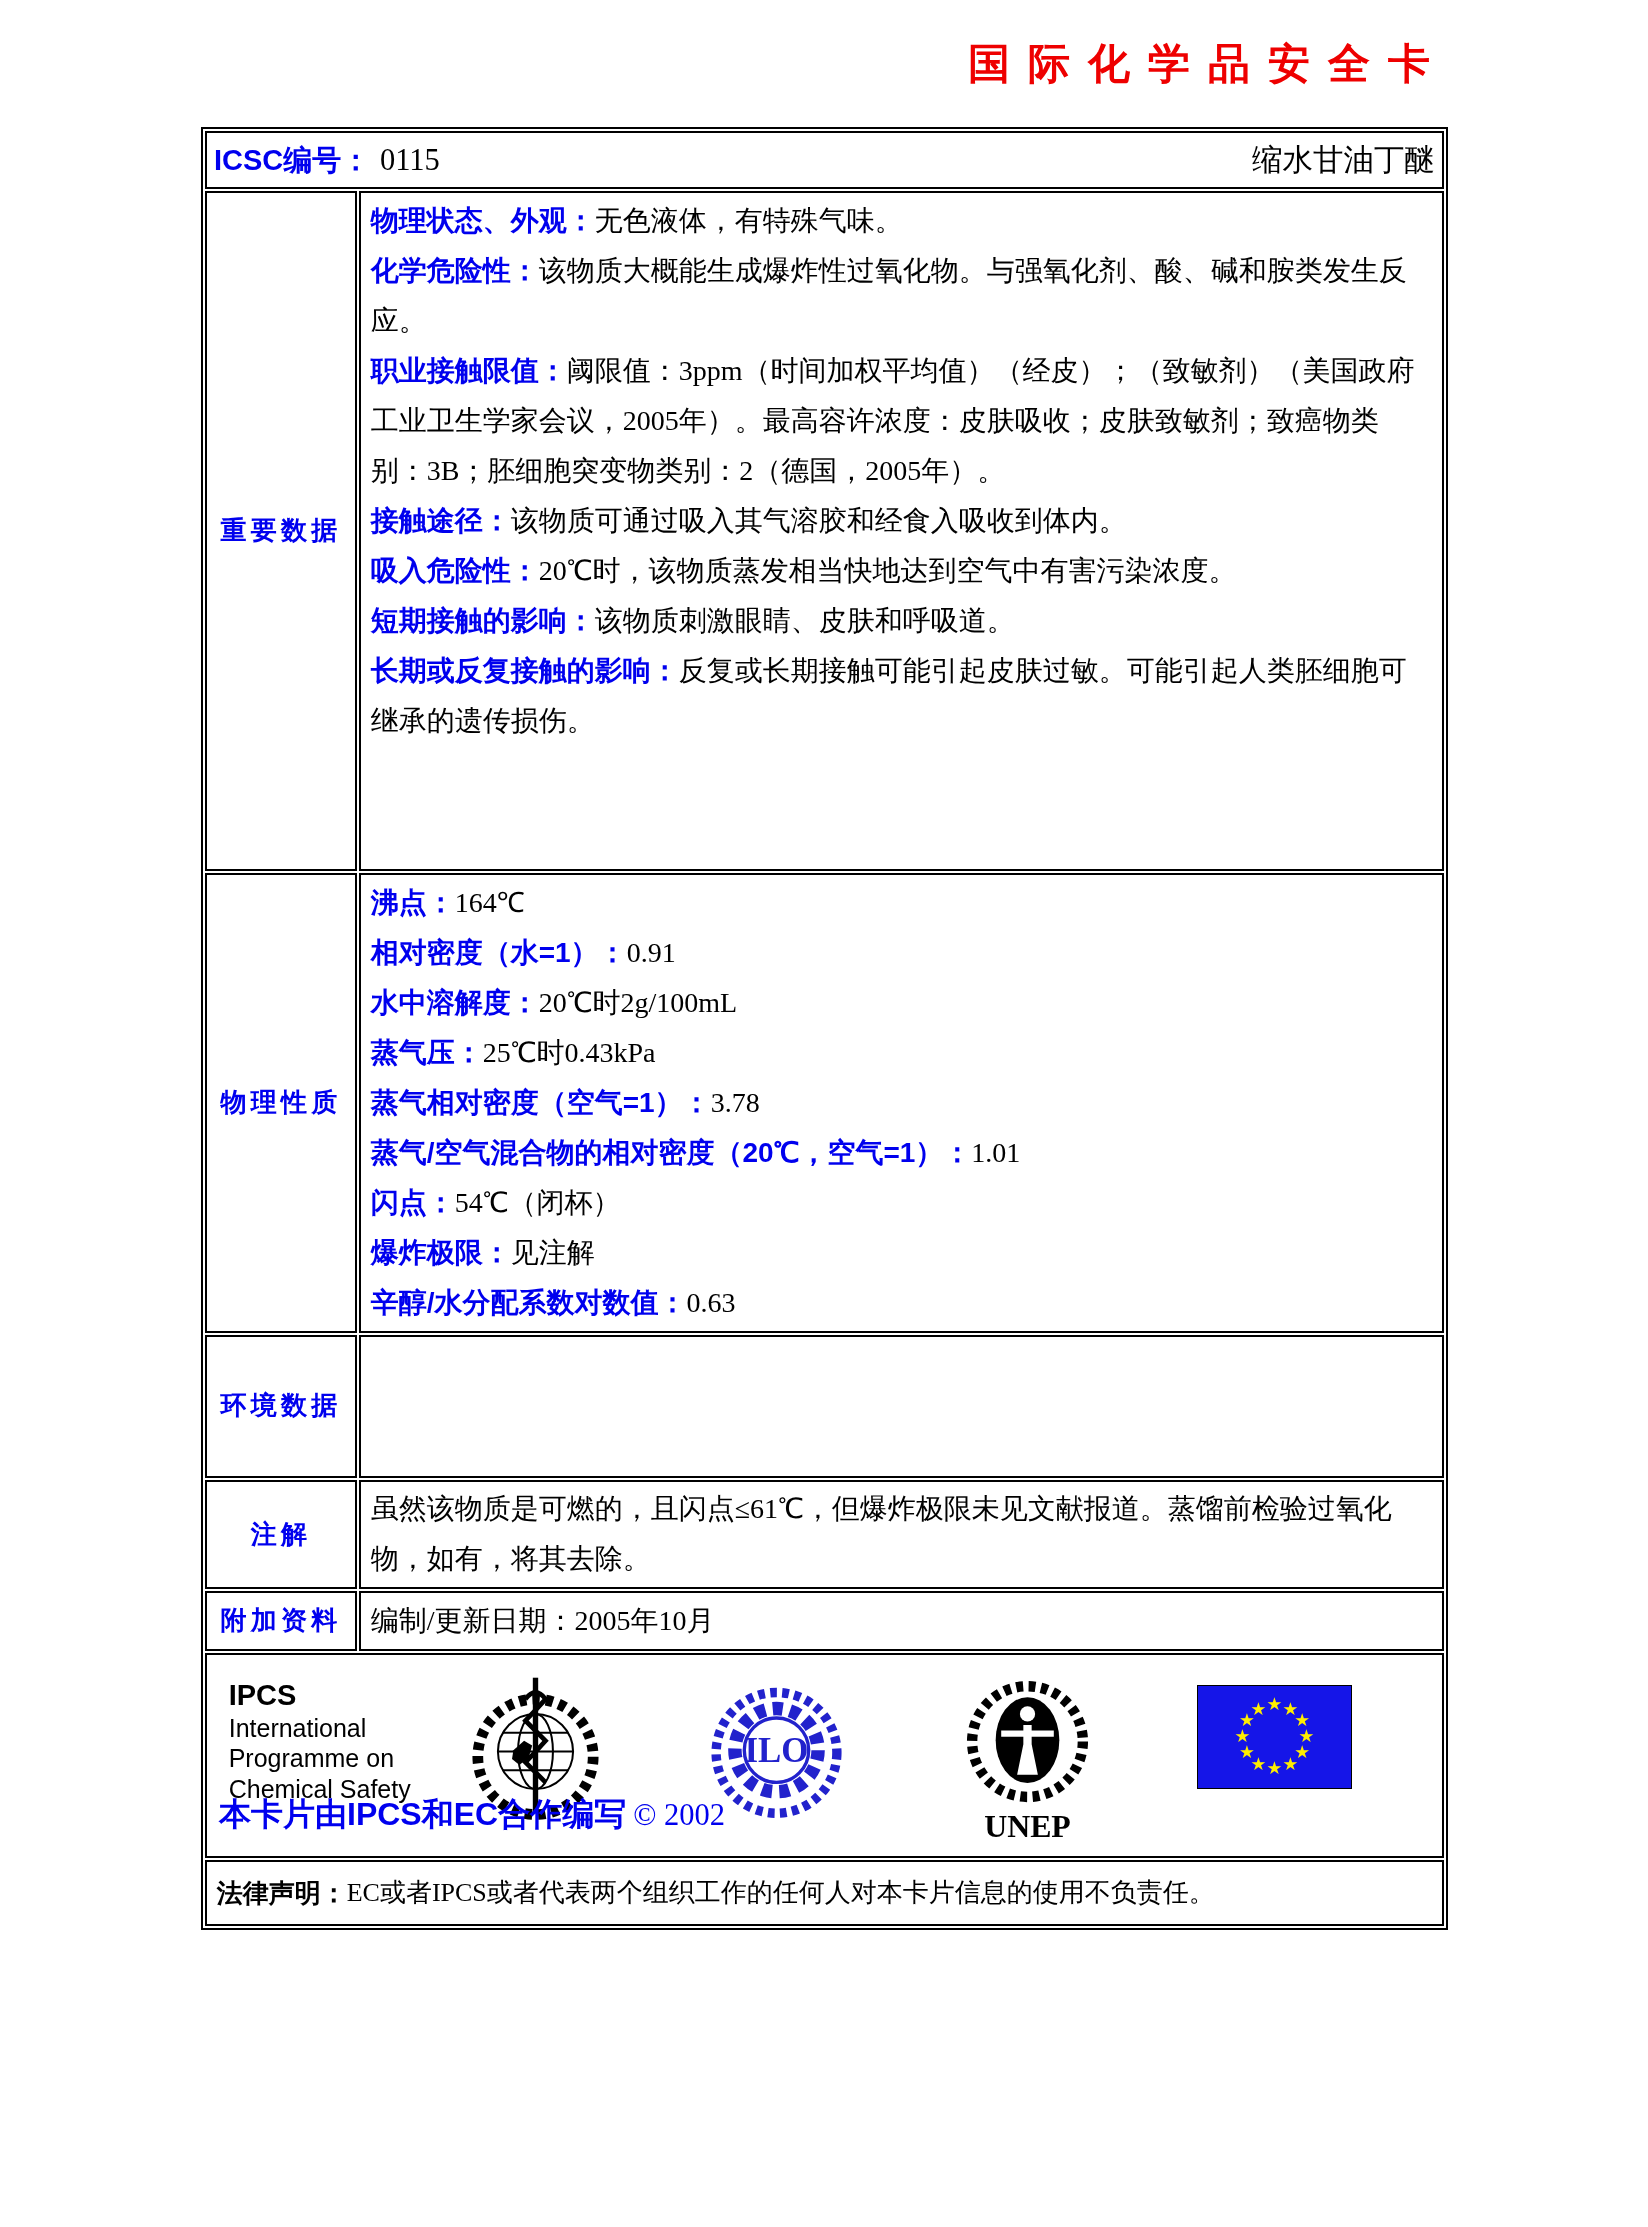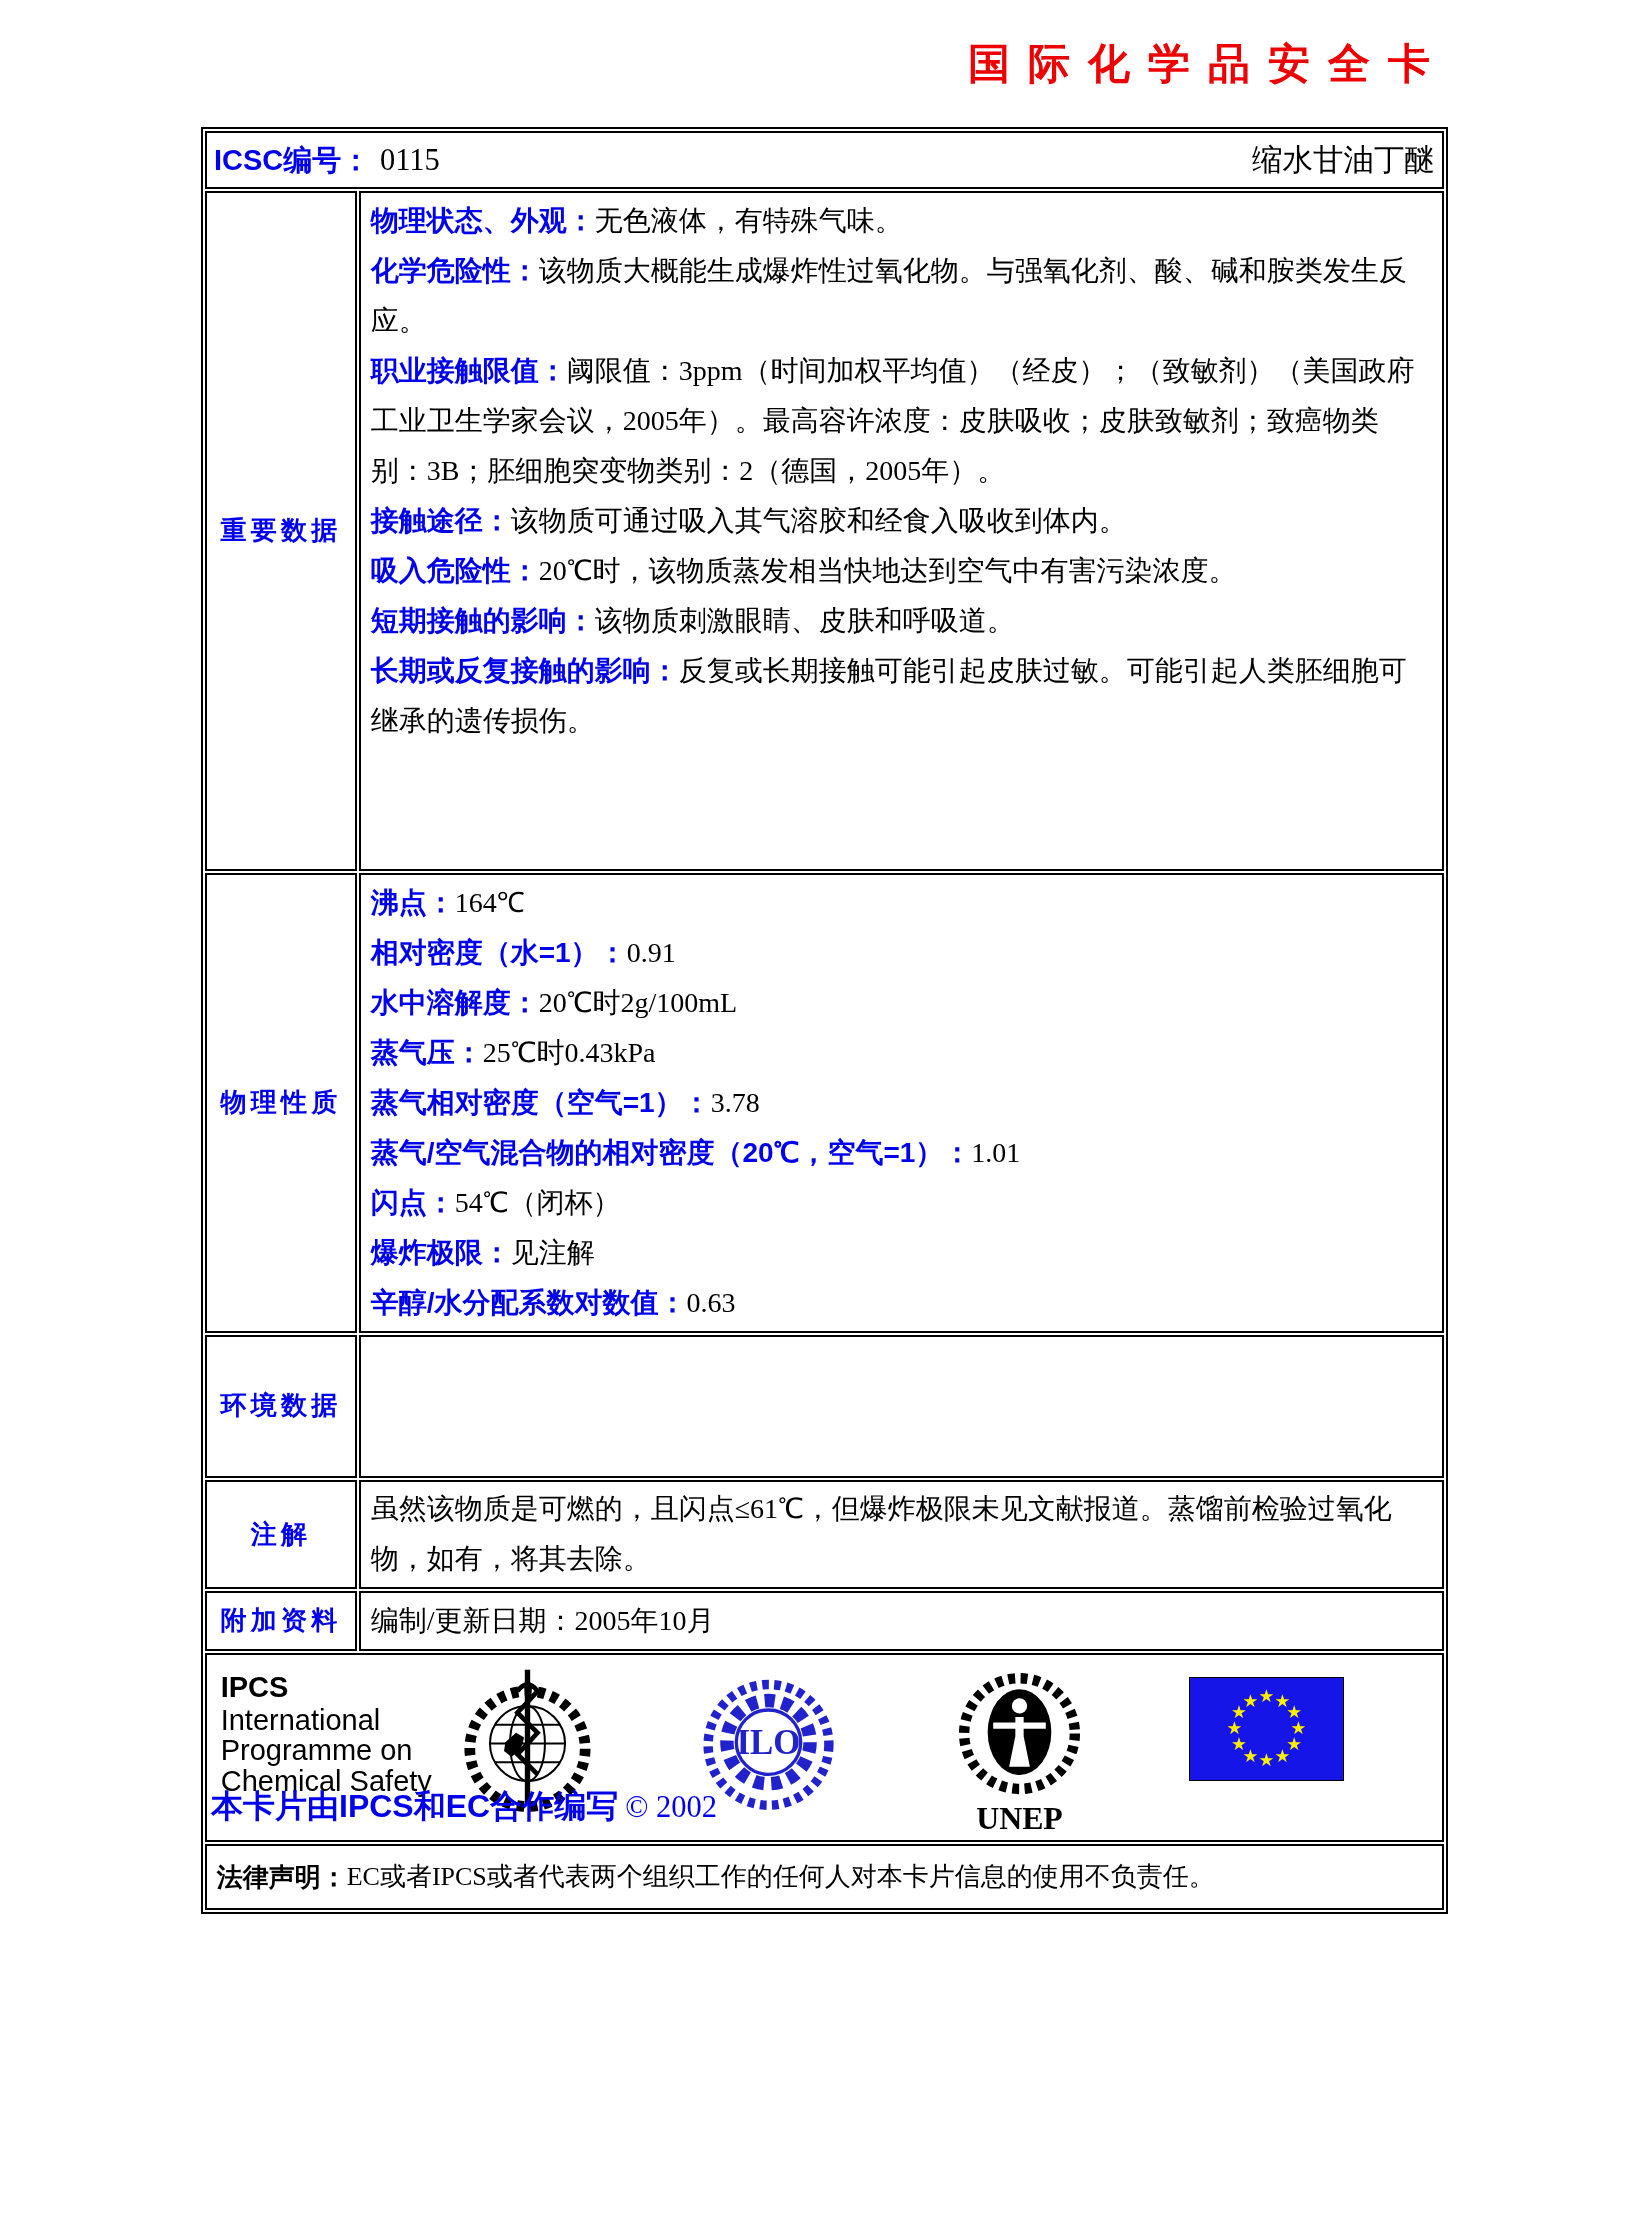--- a/index.html
+++ b/index.html
@@ -37,25 +37,25 @@
   .mh-important{min-height:671px;}
   .mh-physical{min-height:443px;}
   .mh-env{min-height:133px;}
   .mh-notes{min-height:98px;}
   .mh-add{min-height:37px;}
   .mh-legal{min-height:57px;display:flex;align-items:center;white-space:nowrap;}
   .legal-label{font-family:"Liberation Sans",sans-serif;font-weight:bold;font-size:26px;text-align:center;}
   .legal-text{font-size:26px;}
 
   
-  td.logos-cell{padding:4px;}
+  td.logos-cell{padding:12px;}
   .mh-logos{position:relative;height:177px;}
   .ipcs-block{position:absolute;left:9.7px;top:11px;font-family:"Liberation Sans",sans-serif;line-height:30.5px;}
   .ipcs-title{font-weight:bold;font-size:29px;line-height:35px;}
-  .ipcs-line{font-size:29px;}
+  .ipcs-line{font-size:25px;}
   .logo{position:absolute;}
   .who-logo{left:244px;top:4.2px;}
   .ilo-logo{left:485px;top:4.2px;color:var(--ilo);}
   .unep-logo{left:739px;top:4.2px;}
   .eu-flag{left:978px;top:18px;width:155px;height:104px;background:var(--eu);
     border:1.4px solid #000;position:absolute;}
   .credit-line{position:absolute;left:0;right:0;bottom:2.8px;text-align:left;color:var(--blue);white-space:nowrap;}
   .credit-main{font-family:"Liberation Sans",sans-serif;font-weight:bold;font-size:32px;}
   .credit-copy{font-family:"Liberation Serif",serif;font-size:30.5px;}
 </style>

